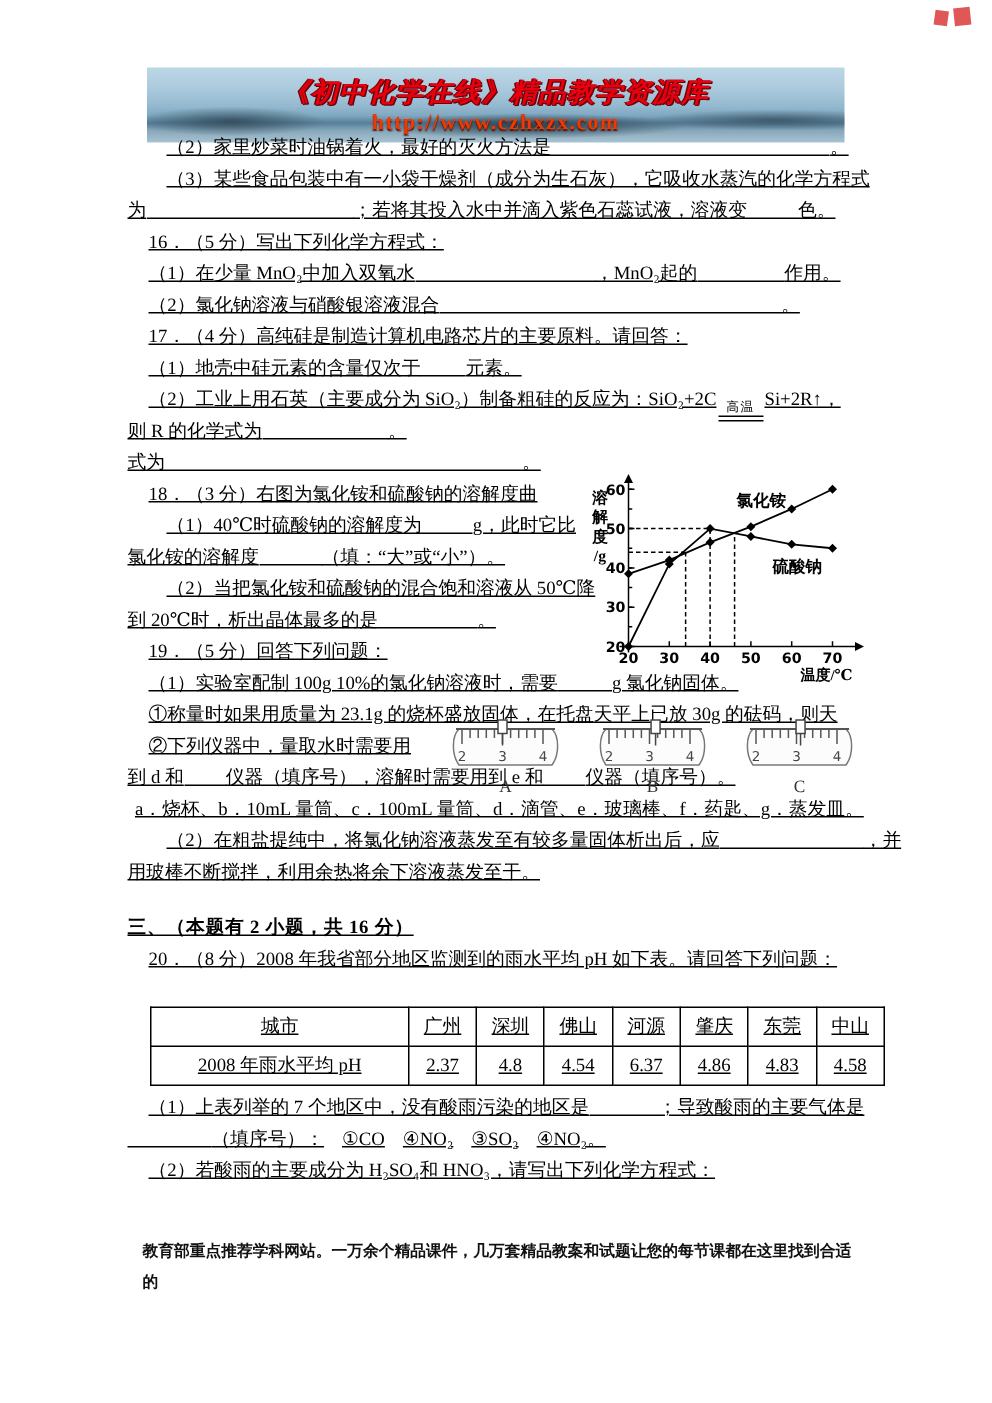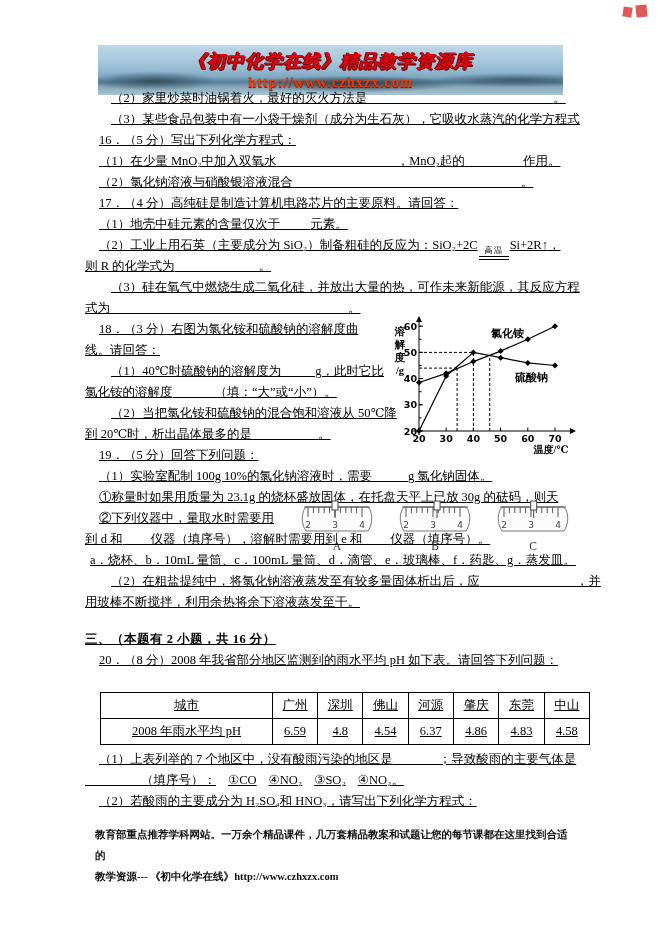--- a/index.html
+++ b/index.html
@@ -61,35 +61,34 @@
 
   <div class="corner-mark">
       <i class="m1"></i>
       <i class="m2"></i>
     </div>
 
   <div class="content">
 
     <div class="ln ind"><span>（2）家里炒菜时油锅着火，最好的灭火方法是</span><span class="bl" style="width:186px"></span><span>。</span></div>
     <div class="ln ind"><span>（3）某些食品包装中有一小袋干燥剂（成分为生石灰），它吸收水蒸汽的化学方程式</span></div>
+    <div class="ln"><span>为</span><span class="bl" style="width:138px"></span><span>；若将其投入水中并滴入紫色石蕊试液，溶液变</span><span class="bl" style="width:34px"></span><span>色。</span></div>
 
     <div class="ln ind2"><span>16．（5 分）写出下列化学方程式：</span></div>
     <div class="ln ind2"><span>（1）在少量 MnO₂中加入双氧水</span><span class="bl" style="width:120px"></span><span>，MnO₂起的</span><span class="bl" style="width:58px"></span><span>作用。</span></div>
     <div class="ln ind2"><span>（2）氯化钠溶液与硝酸银溶液混合</span><span class="bl" style="width:228px"></span><span>。</span></div>
 
     <div class="ln ind2"><span>17．（4 分）高纯硅是制造计算机电路芯片的主要原料。请回答：</span></div>
     <div class="ln ind2"><span>（1）地壳中硅元素的含量仅次于</span><span class="bl" style="width:30px"></span><span>元素。</span></div>
     <div class="ln ind2"><span>（2）工业上用石英（主要成分为 SiO₂）制备粗硅的反应为：SiO₂+2C</span><span class="eqc"><span class="cond">高温</span><span class="dbl"></span></span><span>Si+2R↑，</span></div>
     <div class="ln"><span>则 R 的化学式为</span><span class="bl" style="width:84px"></span><span>。</span></div>
-    <div class="ln ind"><span>（3）硅在氧气中燃烧生成二氧化硅，并放出大量的热，可作未来新能源，其反应方程</span></div>
     <div class="ln"><span>式为</span><span class="bl" style="width:238px"></span><span>。</span></div>
 
     <div class="rel">
       <div class="ln ind2"><span>18．（3 分）右图为氯化铵和硫酸钠的溶解度曲</span></div>
-      <div class="ln"><span>线。请回答：</span></div>
       <div class="ln ind"><span>（1）40℃时硫酸钠的溶解度为</span><span class="bl" style="width:34px"></span><span>g，此时它比</span></div>
       <div class="ln"><span>氯化铵的溶解度</span><span class="bl" style="width:42px"></span><span>（填：“大”或“小”）。</span></div>
       <div class="ln ind"><span>（2）当把氯化铵和硫酸钠的混合饱和溶液从 50℃降</span></div>
       <div class="ln"><span>到 20℃时，析出晶体最多的是</span><span class="bl" style="width:66px"></span><span>。</span></div>
       <div class="chart-wrap">
         <svg id="chart-svg" width="195" height="145">
             <line x1="28" y1="122" x2="28" y2="6" stroke="#000" stroke-width="1"></line>
             <path d="M25,9 L28,3 L31,9 Z" fill="#000"></path>
             <line x1="22" y1="118" x2="182" y2="118" stroke="#000" stroke-width="1"></line>
             <path d="M179,115 L185,118 L179,121 Z" fill="#000"></path>
@@ -238,34 +237,33 @@
         <td class="c">广州</td>
         <td class="c">深圳</td>
         <td class="c">佛山</td>
         <td class="c">河源</td>
         <td class="c">肇庆</td>
         <td class="c">东莞</td>
         <td class="c">中山</td>
       </tr>
       <tr>
         <td class="c0">2008 年雨水平均 pH</td>
-        <td class="c">6.59</td>
+        <td class="c">2.37</td>
         <td class="c">4.8</td>
         <td class="c">4.54</td>
         <td class="c">6.37</td>
         <td class="c">4.86</td>
         <td class="c">4.83</td>
         <td class="c">4.58</td>
       </tr>
     </tbody>
       </table>
 
     <div class="ln ind2" style="margin-top:4px"><span>（1）上表列举的 7 个地区中，没有酸雨污染的地区是</span><span class="bl" style="width:46px"></span><span>；导致酸雨的主要气体是</span></div>
     <div class="ln"><span class="bl" style="width:56px"></span><span>（填序号）：</span><span class="opt">①CO</span><span class="opt">④NO₂</span><span class="opt">③SO₂</span><span class="opt">④NO₂</span><span>。</span></div>
     <div class="ln ind2"><span>（2）若酸雨的主要成分为 H₂SO₄和 HNO₃，请写出下列化学方程式：</span></div>
   </div>
 
   <div class="footer">
     <div>教育部重点推荐学科网站。一万余个精品课件，几万套精品教案和试题让您的每节课都在这里找到合适的</div>
-    <div><span>教学资源--- 《初中化学在线》</span><span>http://www.czhxzx.com</span></div>
   </div>
 
 </div>
 
 </body></html>

